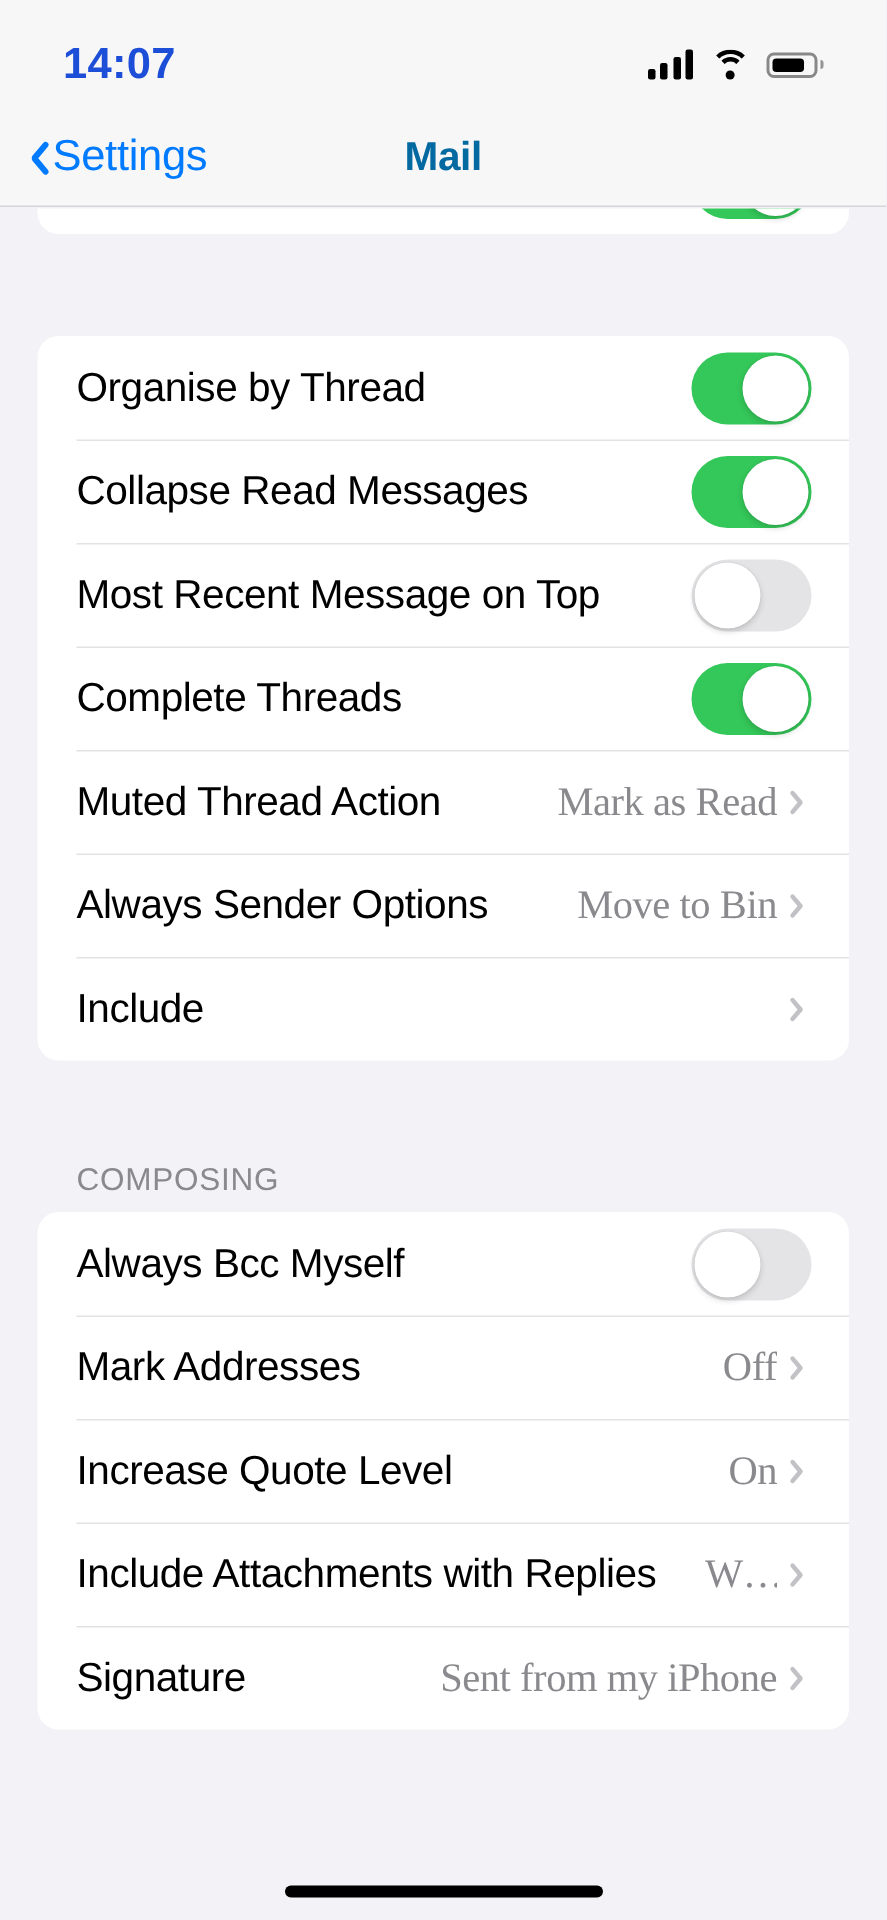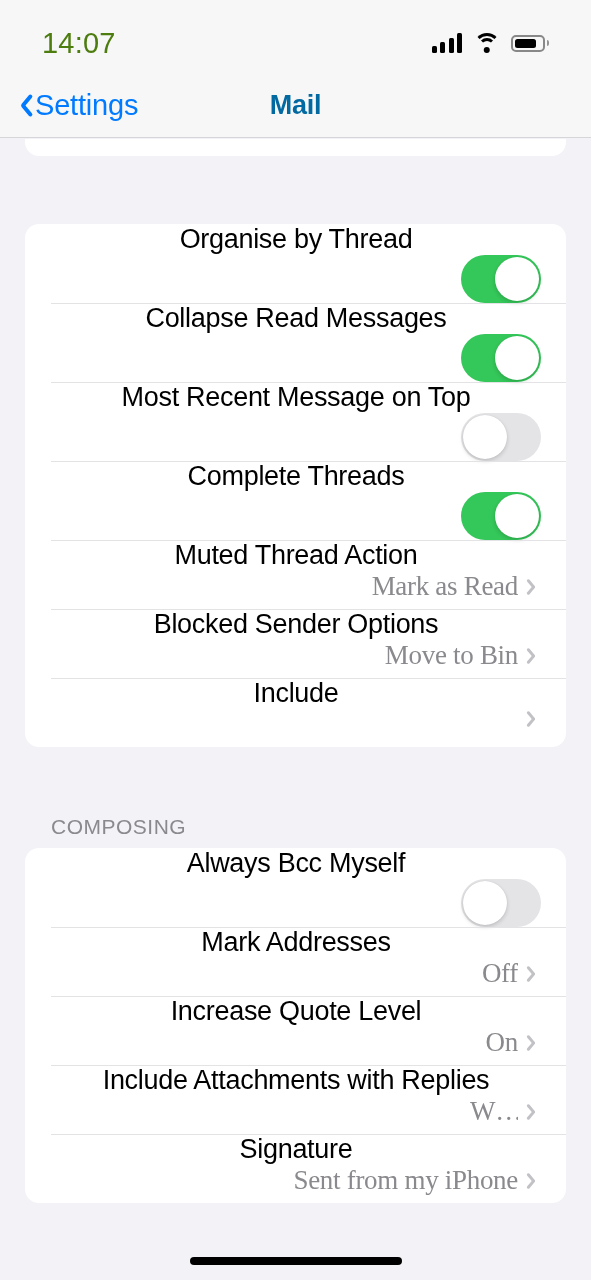--- a/index.html
+++ b/index.html
@@ -18,21 +18,21 @@
 
   
   .statusbar {
     position: absolute; top: 0; left: 0; right: 0; height: 72px;
     background: #F7F7F8;
     display: flex; align-items: center; justify-content: space-between;
     padding: 14px 42px 0 42px;
     z-index: 30;
   }
   .status-time {
-    font-size: 29px; font-weight: 400; color: #4d7c0f;
+    font-size: 29px; font-weight: 700; color: #1d4ed8;
     letter-spacing: 0.2px;
   }
   .status-icons { display: flex; align-items: center; gap: 11px; }
 
   .signal { display: flex; align-items: flex-end; gap: 3.5px; height: 20px; }
   .signal i { display: block; width: 5px; background: #000; border-radius: 1.5px; }
   .signal i:nth-child(1) { height: 7px; }
   .signal i:nth-child(2) { height: 11px; }
   .signal i:nth-child(3) { height: 15px; }
   .signal i:nth-child(4) { height: 20px; }
@@ -114,21 +114,20 @@
     font-size: 21px; color: #8A8A8E; letter-spacing: 0.5px;
     padding: 0 0 9px 51px;
   }
 
   .row {
     position: relative;
     min-height: 69px;
     display: flex; align-items: center;
     padding: 0 25px 0 26px;
     cursor: pointer;
-    flex-direction: column;
   }
   .row + .row::before {
     content: ""; position: absolute; top: 0; left: 26px; right: 0;
     height: 1px; background: #E3E3E6;
   }
   .row-label {
     font-size: 27px; color: #000; letter-spacing: -0.3px;
     white-space: nowrap;
   }
   .row-right {
@@ -262,21 +261,21 @@
             </div>
           </div>
           <div class="row">
             <div class="row-label">Muted Thread Action</div>
             <div class="row-right">
               <div class="row-value">Mark as Read</div>
               <span class="chev"></span>
             </div>
           </div>
           <div class="row">
-            <div class="row-label">Blocked Sender Options</div>
+            <div class="row-label">Always Sender Options</div>
             <div class="row-right">
               <div class="row-value">Move to Bin</div>
               <span class="chev"></span>
             </div>
           </div>
           <div class="row">
             <div class="row-label">Include</div>
             <div class="row-right">
               <span class="chev"></span>
             </div>

